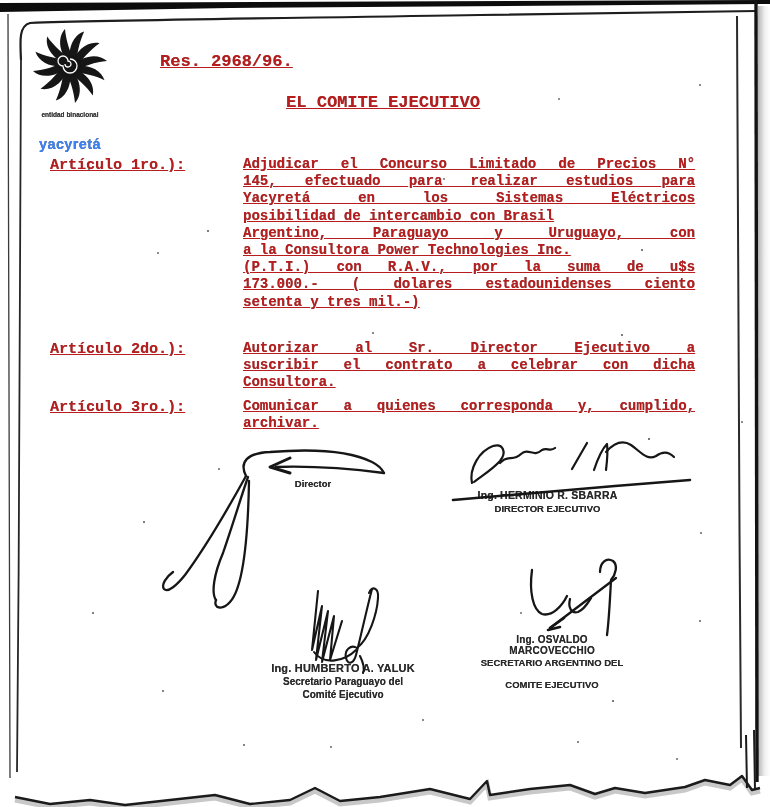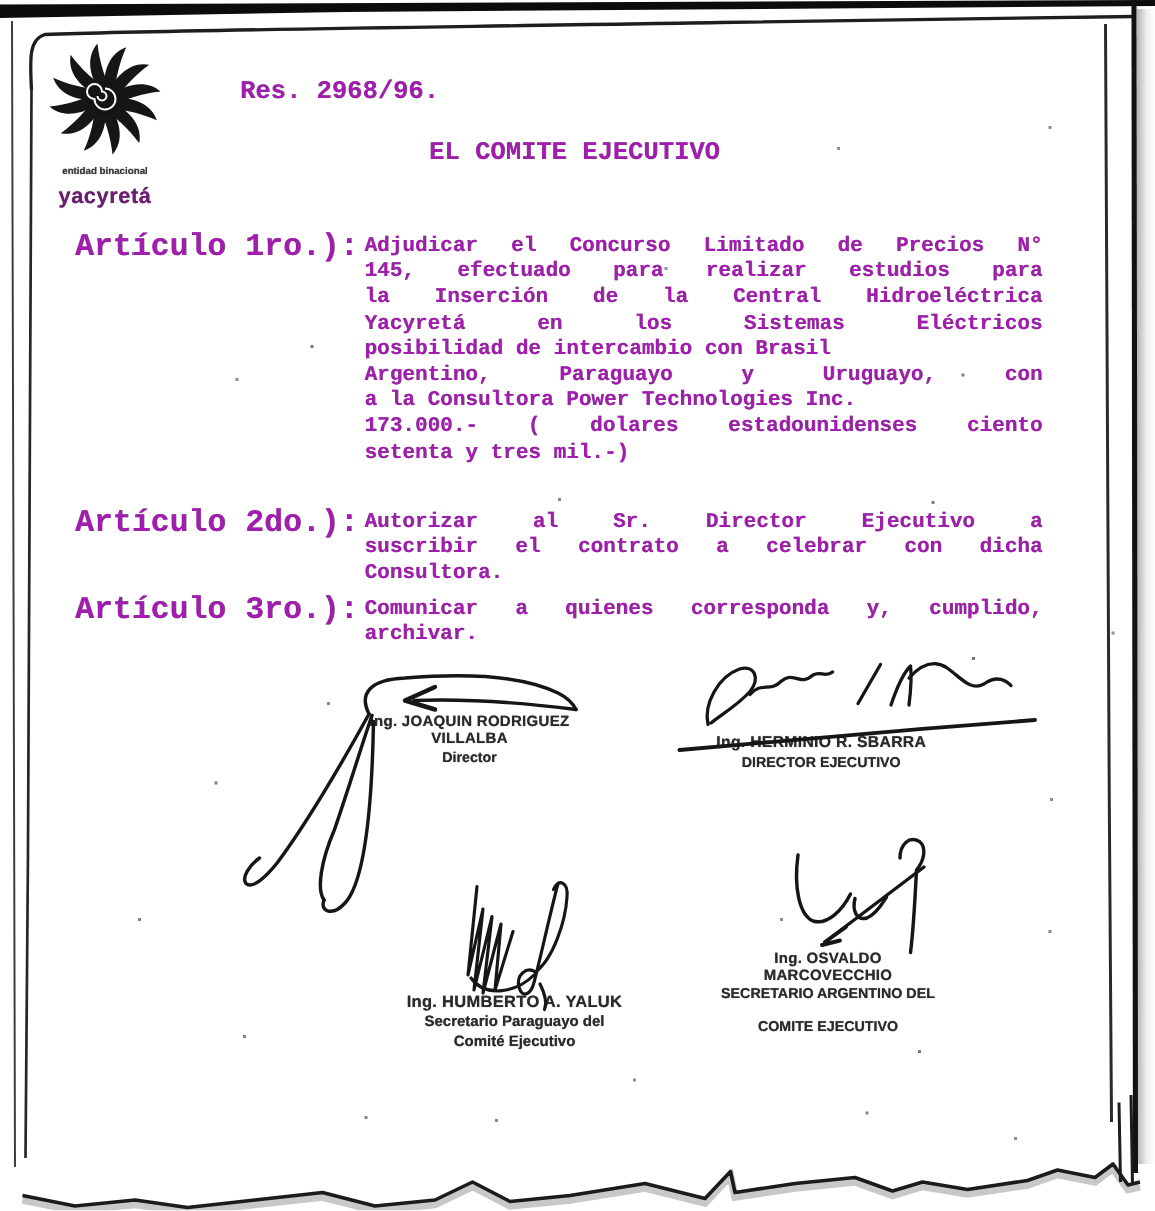--- a/index.html
+++ b/index.html
@@ -4,32 +4,33 @@
 <style>
   html,body{margin:0;padding:0;}
   body{
     width:770px;height:807px;position:relative;overflow:hidden;
     background:#ffffff;
     font-family:"Liberation Mono","DejaVu Sans Mono",monospace;
   }
   .abs{position:absolute;}
   
   .tw{
-    color:#a21caf;font-weight:700;
+    color:#b91c1c;font-weight:700;
     text-shadow:0.3px 0 0 rgba(25,25,25,.55);
     filter:blur(.22px);
     white-space:nowrap;
+    text-decoration:underline;
   }
   .body-col .bl{
     font-size:14px;line-height:17.2px;
     text-align:justify;text-align-last:justify;
     white-space:normal;
   }
   .body-col .bl.nj{text-align:left;text-align-last:left;}
-  .label{font-size:21px;line-height:17.2px;}
+  .label{font-size:15px;line-height:17.2px;}
   .hdr{font-size:17px;line-height:18px;text-align:center;}
   
   .sig-block{
     font-family:"Liberation Sans","DejaVu Sans",sans-serif;
     font-weight:700;color:#2a2a2a;text-align:center;
     filter:blur(.3px);
     text-shadow:0 0 .6px #555;
   }
   .sig-block .nm{letter-spacing:.2px;}
   .sig-block .tl{margin-top:2px;}
@@ -87,38 +88,38 @@
         <path d="M0,0 C 14,-11 28,-13 37,-5 C 26,-4 12,0 3,6 Z" transform="rotate(240)"></path>
         <path d="M0,0 C 14,-11 28,-13 37,-5 C 26,-4 12,0 3,6 Z" transform="rotate(270)"></path>
         <path d="M0,0 C 14,-11 28,-13 37,-5 C 26,-4 12,0 3,6 Z" transform="rotate(300)"></path>
         <path d="M0,0 C 14,-11 28,-13 37,-5 C 26,-4 12,0 3,6 Z" transform="rotate(330)"></path>
       </g>
       <circle r="11" fill="#141414"></circle>
       <path d="M 0,-7 a 7,7 0 1,1 -7,7 a 5,5 0 1,1 5,-5 a 3,3 0 1,1 -3,3" fill="none" stroke="#ffffff" stroke-width="1.3"></path>
     </g>
   </svg>
   <div class="sig-block" style="font-size:6.5px;width:80px;margin-top:5px;color:#3c3c3c;">entidad binacional</div>
-  <div class="sig-block" style="font-size:14.5px;width:80px;margin-top:5px;color:#701a75;letter-spacing:.4px;">yacyretá</div>
+  <div class="sig-block" style="font-size:14.5px;width:80px;margin-top:18px;color:#3b82f6;letter-spacing:.4px;">yacyretá</div>
 </div>
 
 <div class="abs tw" style="left:160px;top:52px;font-size:17px;z-index:3;">Res. 2968/96.</div>
 
 <div class="abs tw hdr" style="left:267px;top:94px;width:232px;z-index:3;">
   <div>EL COMITE EJECUTIVO</div>
 </div>
 
 <div class="abs tw label" style="left:50px;top:157px;z-index:3;">Artículo 1ro.):</div>
 <div class="abs tw body-col" style="left:243px;top:156px;width:452px;z-index:3;">
   <div class="bl">Adjudicar el Concurso Limitado de Precios N°</div>
   <div class="bl">145, efectuado para realizar estudios para</div>
-  <div class="bl">la Inserción de la Central Hidroeléctrica</div>
   <div class="bl">Yacyretá en los Sistemas Eléctricos</div>
   <div class="bl nj">posibilidad de intercambio con Brasil</div>
   <div class="bl">Argentino, Paraguayo y Uruguayo, con</div>
   <div class="bl nj">a la Consultora Power Technologies Inc.</div>
+  <div class="bl">(P.T.I.) con R.A.V., por la suma de u$s</div>
   <div class="bl">173.000.- ( dolares estadounidenses ciento</div>
   <div class="bl nj">setenta y tres mil.-)</div>
 </div>
 
 <div class="abs tw label" style="left:50px;top:341px;z-index:3;">Artículo 2do.):</div>
 <div class="abs tw body-col" style="left:243px;top:340px;width:452px;z-index:3;">
   <div class="bl">Autorizar al Sr. Director Ejecutivo a</div>
   <div class="bl">suscribir el contrato a celebrar con dicha</div>
   <div class="bl nj">Consultora.</div>
 </div>
@@ -156,21 +157,20 @@
   <g fill="none" stroke="#161616" stroke-width="2.3" stroke-linecap="round" stroke-linejoin="round">
     <path d="M 532,570 C 529,592 533,610 542,614 C 552,617 562,606 567,596"></path>
     <path d="M 570,599 C 568,607 571,614 578,612 C 585,609 589,601 591,598"></path>
     <path d="M 550,628 L 616,578"></path>
     <path d="M 550,628 L 564,618 M 548,630 L 560,627" stroke-width="2.6"></path>
     <path d="M 600,572 C 600,563 606,557 613,561 C 618,565 616,574 611,580 C 610,600 609,620 607,635"></path>
   </g>
 </svg>
 
 <div class="abs sig-block" style="left:222px;top:476px;width:182px;z-index:3;">
-  <div class="nm" style="font-size:10px;">Ing. JOAQUIN RODRIGUEZ VILLALBA</div>
   <div class="tl" style="font-size:9.5px;">Director</div>
 </div>
 
 <div class="abs sig-block" style="left:475px;top:489px;width:145px;z-index:3;">
   <div class="nm" style="font-size:10.5px;">Ing. HERMINIO R. SBARRA</div>
   <div class="tl" style="font-size:9.5px;">DIRECTOR EJECUTIVO</div>
 </div>
 
 <div class="abs sig-block" style="left:268px;top:662px;width:150px;z-index:3;">
   <div class="nm" style="font-size:11px;">Ing. HUMBERTO A. YALUK</div>

